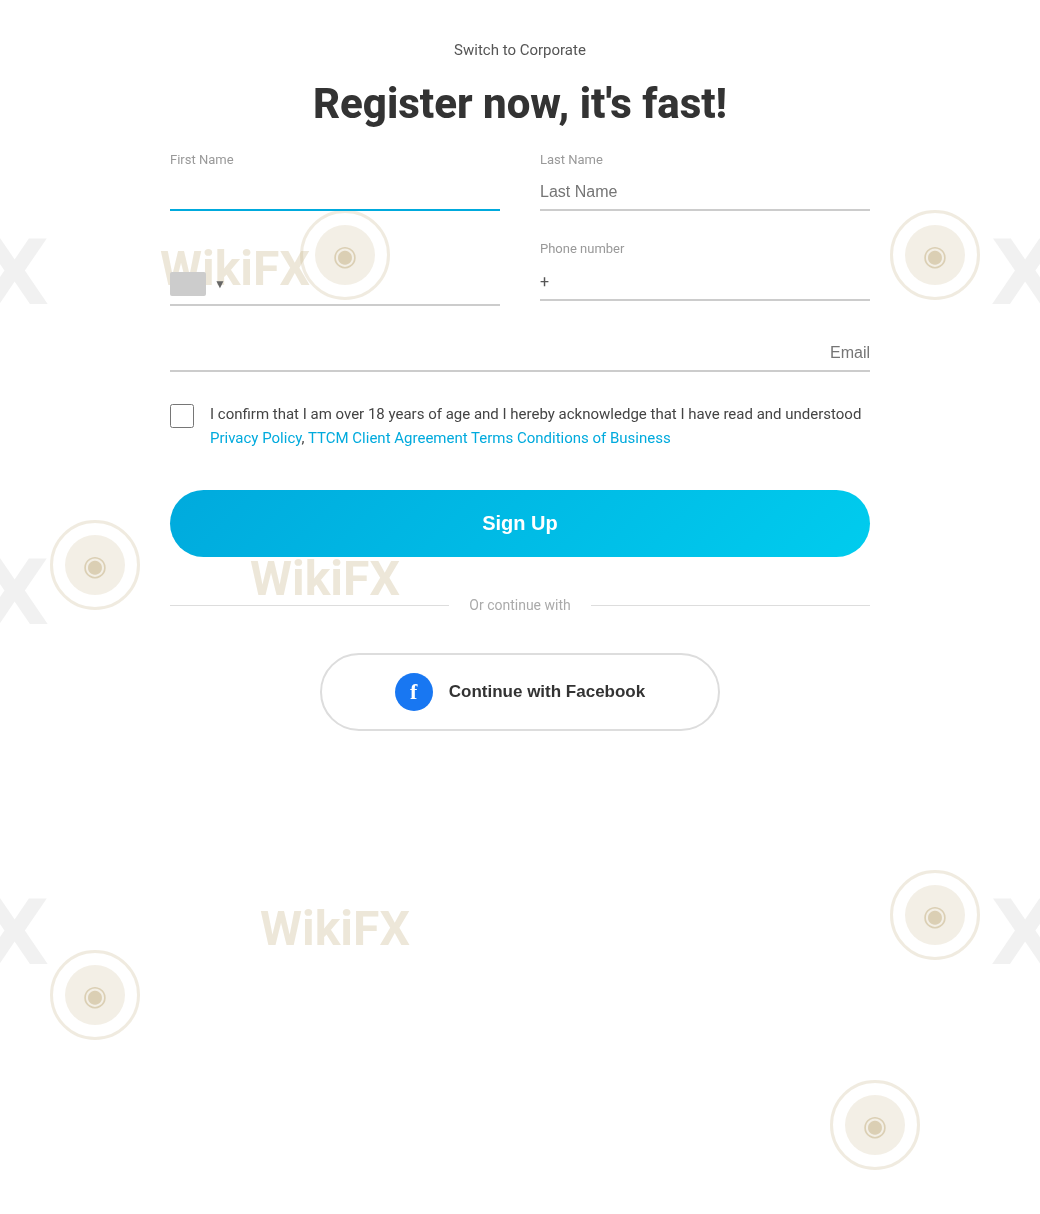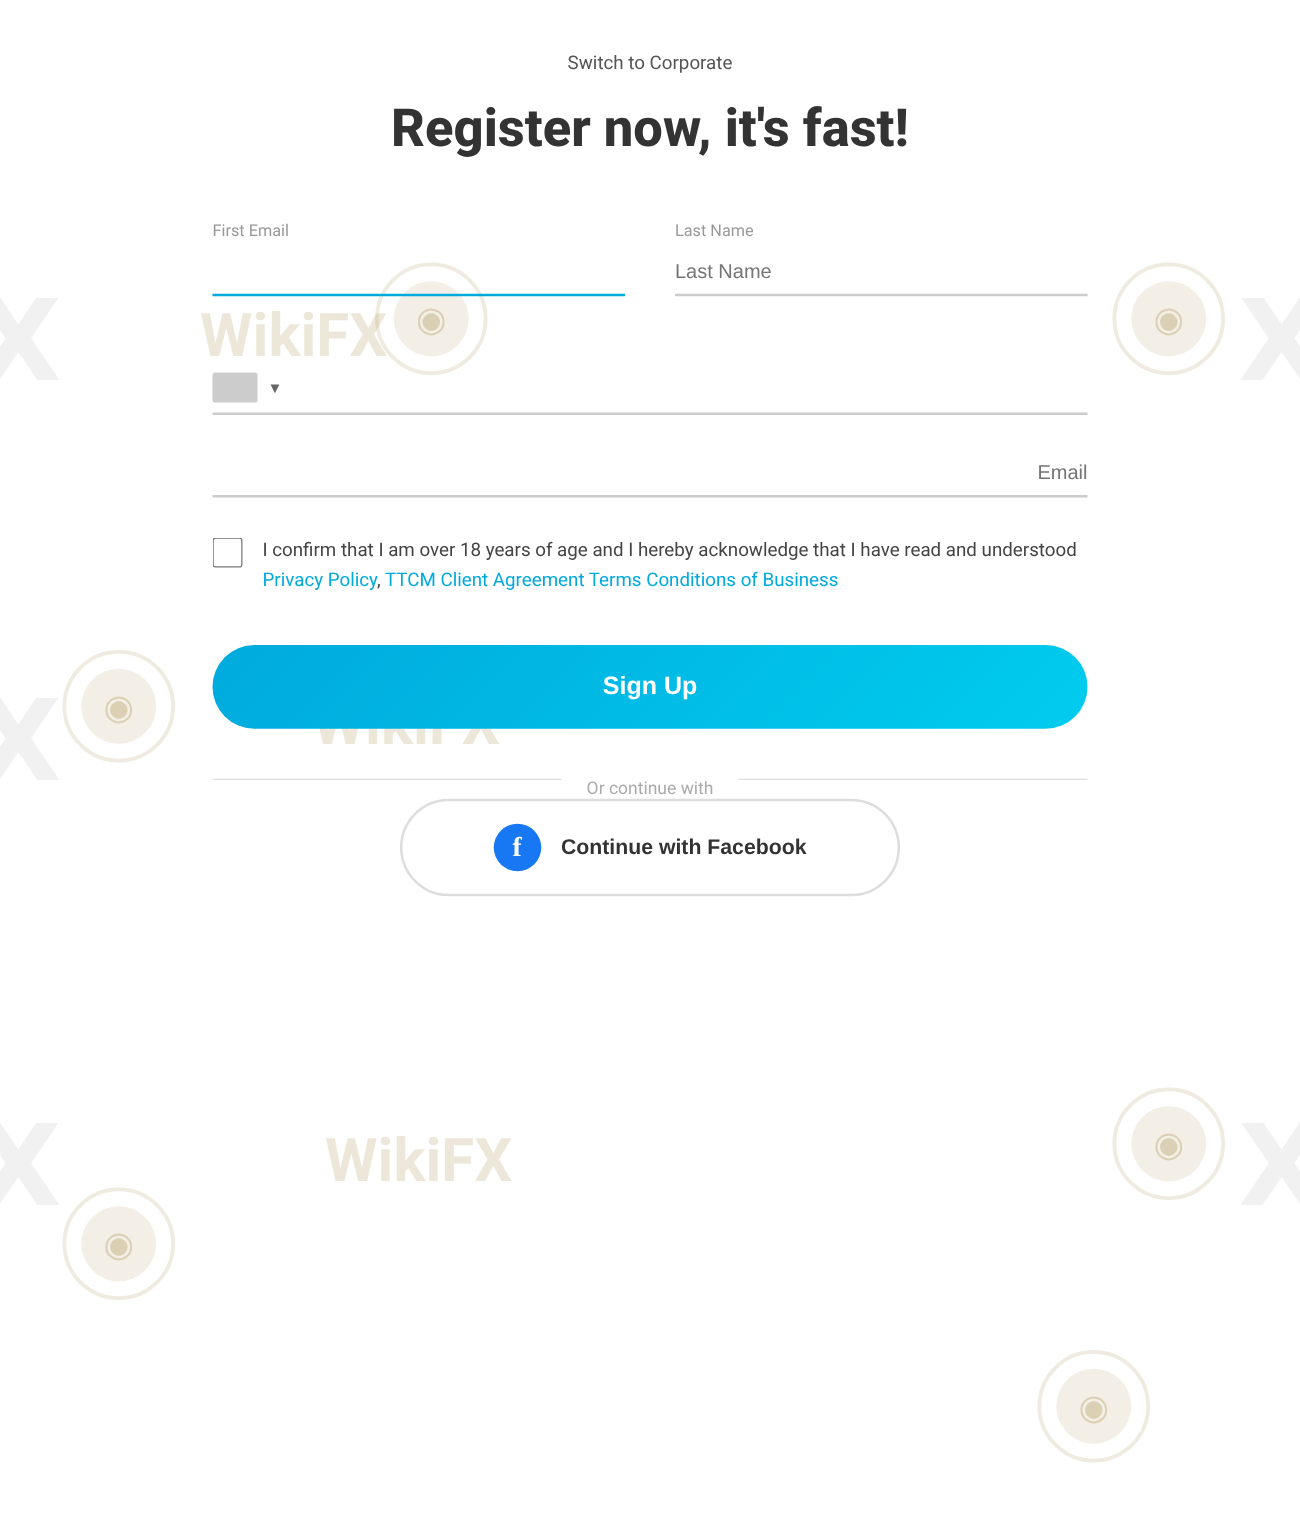--- a/index.html
+++ b/index.html
@@ -51,21 +51,21 @@
       text-decoration: none;
       font-size: 15px;
       text-align: center;
     }
 
     .page-title {
       text-align: center;
       font-size: 42px;
       font-weight: 800;
       color: #333;
-      margin-bottom: 50px;
+      margin-bottom: 24px;
     }
 
     .form-row {
       display: flex;
       gap: 40px;
       margin-bottom: 30px;
     }
 
     .form-group {
       flex: 1;
@@ -232,21 +232,23 @@
       font-size: 20px;
       font-weight: 700;
       border: none;
       border-radius: 50px;
       cursor: pointer;
       margin-bottom: 40px;
     }
 
     .divider-row {
       display: flex;
+      align-items: center;
       gap: 20px;
+      margin-bottom: 40px;
     }
 
     .divider-line {
       flex: 1;
       height: 1px;
       background: #ddd;
     }
 
     .divider-text {
       color: #aaa;
@@ -357,37 +359,44 @@
 <div class="container" style="position:relative; z-index:1;">
 
   <div class="switch-link">
     <a>Switch to Corporate</a>
   </div>
 
   <h1 class="page-title">Register now, it's fast!</h1>
 
   <div class="form-row">
     <div class="form-group">
-      <label>First Email</label>
+      <label>First Name</label>
       <input type="text" class="active-field" style="">
     </div>
     <div class="form-group">
       <label>Last Name</label>
       <input type="text" placeholder="Last Name" style="">
     </div>
   </div>
 
   <div class="phone-row">
     <div class="phone-country">
       <label>&nbsp;</label>
       <div class="country-selector">
         <div class="country-flag"></div>
         <span class="dropdown-arrow">▼</span>
       </div>
     </div>
+    <div class="phone-number">
+      <label>Phone number</label>
+      <div class="phone-input-wrapper">
+        <span class="phone-plus">+</span>
+        <input type="tel" style="">
+      </div>
+    </div>
   </div>
 
   <div class="email-row">
     <div class="email-group">
       <input type="email" placeholder="Email" style="">
     </div>
   </div>
 
   <div class="terms-row">
     <div class="checkbox-wrapper">

